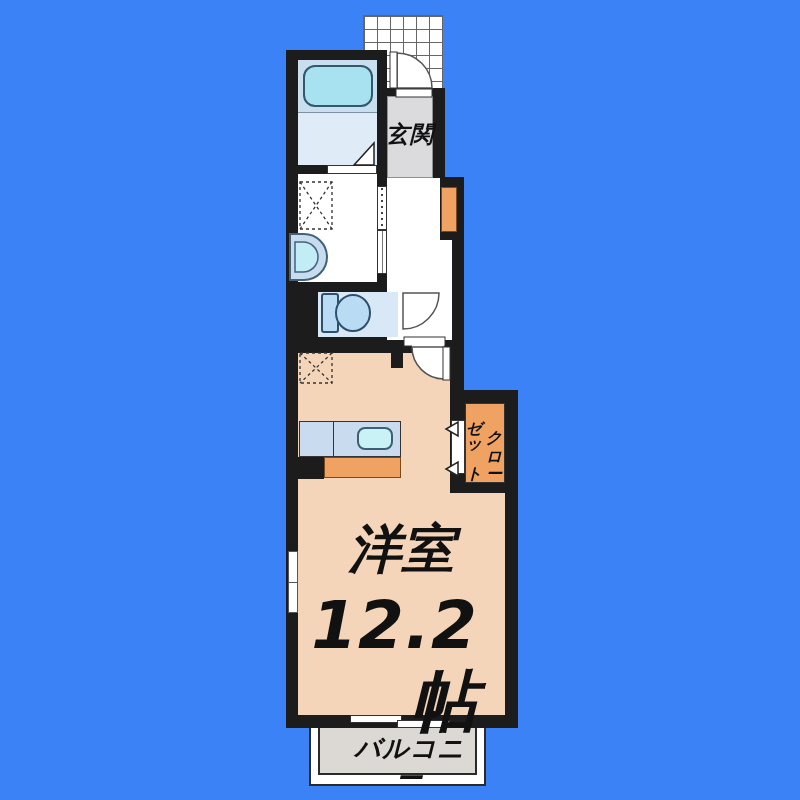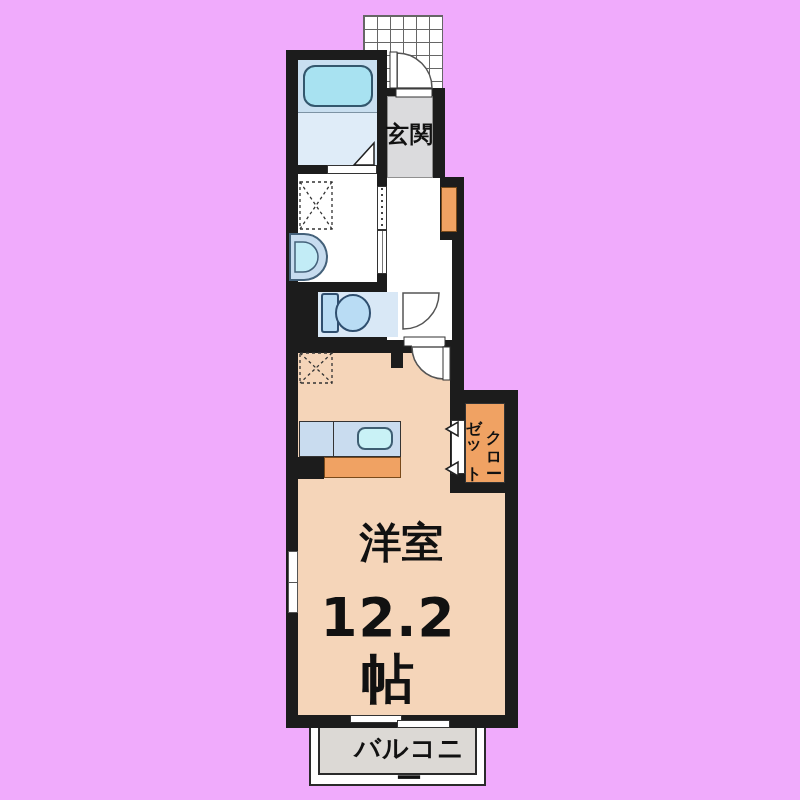--- a/index.html
+++ b/index.html
@@ -1,17 +1,17 @@
 <!DOCTYPE html>
 <html><head>
 <meta charset="utf-8">
 <style>
   html,body{margin:0;padding:0;background:#ffffff;}
-  #plan{position:relative;width:800px;height:800px;background:#f0abfc;overflow:hidden;
-        font-family:"DejaVu Sans",sans-serif;}
+  #plan{position:relative;width:800px;height:800px;background:#3b82f6;overflow:hidden;
+        font-family:"DejaVu Sans",sans-serif;font-style:italic;}
   .abs{position:absolute;box-sizing:border-box;}
   .wall{background:#1c1c1c;}
   .lbl{color:#111;font-weight:800;text-align:center;line-height:1.15;
        font-family:"DejaVu Sans",sans-serif;}
   .grid{background-color:#fff;
         background-image:repeating-linear-gradient(to right,#666 0 1px,transparent 1px 13px),
                          repeating-linear-gradient(to bottom,#666 0 1px,transparent 1px 13px);
         border:1px solid #666;}
   .whitebar{background:#fff;border:1px solid #333;}
   .orange{background:#f0a263;border:1px solid #7a4a1a;}
@@ -108,21 +108,21 @@
       <line x1="300" y1="353" x2="332" y2="383"></line>
       <line x1="332" y1="353" x2="300" y2="383"></line>
     </g>
 
     <polygon points="458,422 458,436 446,429" fill="#ffffff" stroke="#222" stroke-width="1.5"></polygon>
     <polygon points="458,462 458,476 446,469" fill="#ffffff" stroke="#222" stroke-width="1.5"></polygon>
   </svg>
 
   <div class="abs lbl" style="left:384px;top:121px;width:52px;font-size:23px;letter-spacing:1px;">玄関</div>
 
-  <div class="abs lbl" style="left:298px;top:519px;width:207px;font-size:42px;font-weight:900;">洋室</div>
-  <div class="abs lbl" style="left:298px;top:588px;width:180px;font-size:53px;font-weight:900;letter-spacing:1px;">12.2帖</div>
+  <div class="abs lbl" style="left:298px;top:519px;width:207px;font-size:53px;font-weight:900;">洋室</div>
+  <div class="abs lbl" style="left:298px;top:588px;width:180px;font-size:66px;font-weight:900;letter-spacing:1px;text-align:right;">12.2帖</div>
 
   <div class="abs lbl vtext" style="left:466px;top:408px;width:38px;height:72px;font-size:16px;line-height:20px;letter-spacing:5px;">クロー
 ゼット</div>
 
   <div class="abs lbl" style="left:318px;top:734px;width:159px;font-size:26px;letter-spacing:1px;padding-left:24px;">バルコニー</div>
 
 </div>
 
 </body></html>

